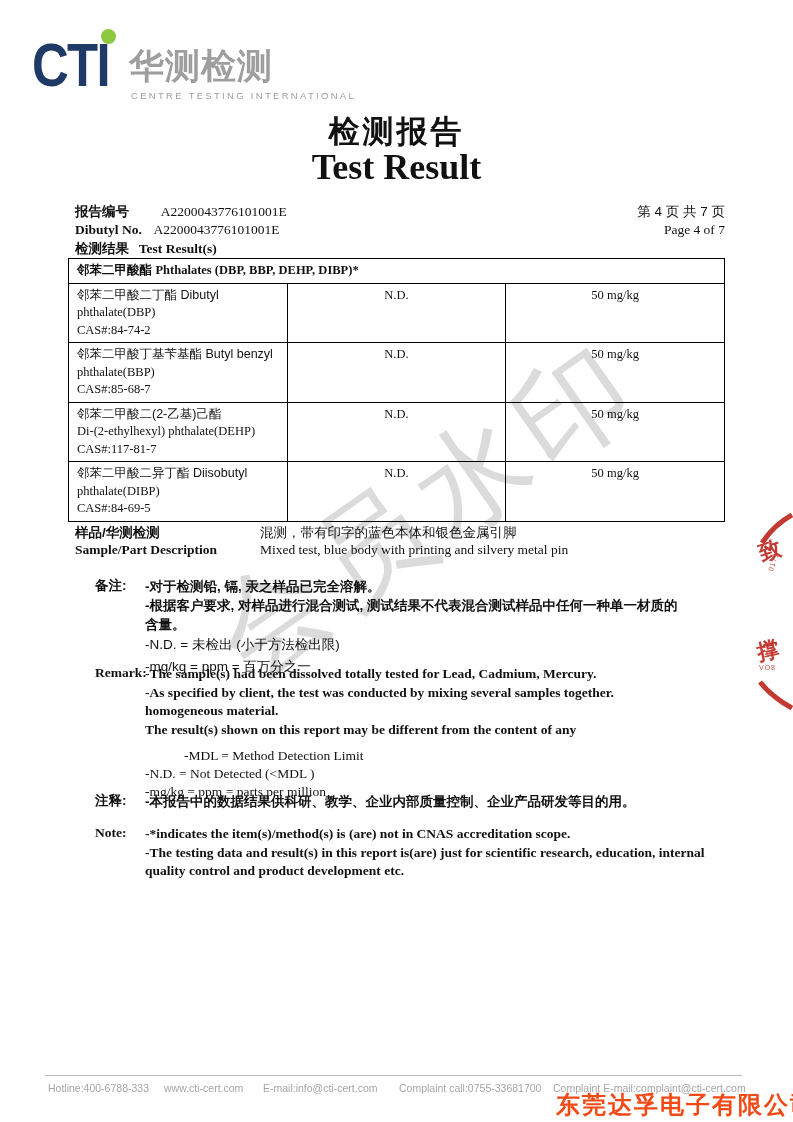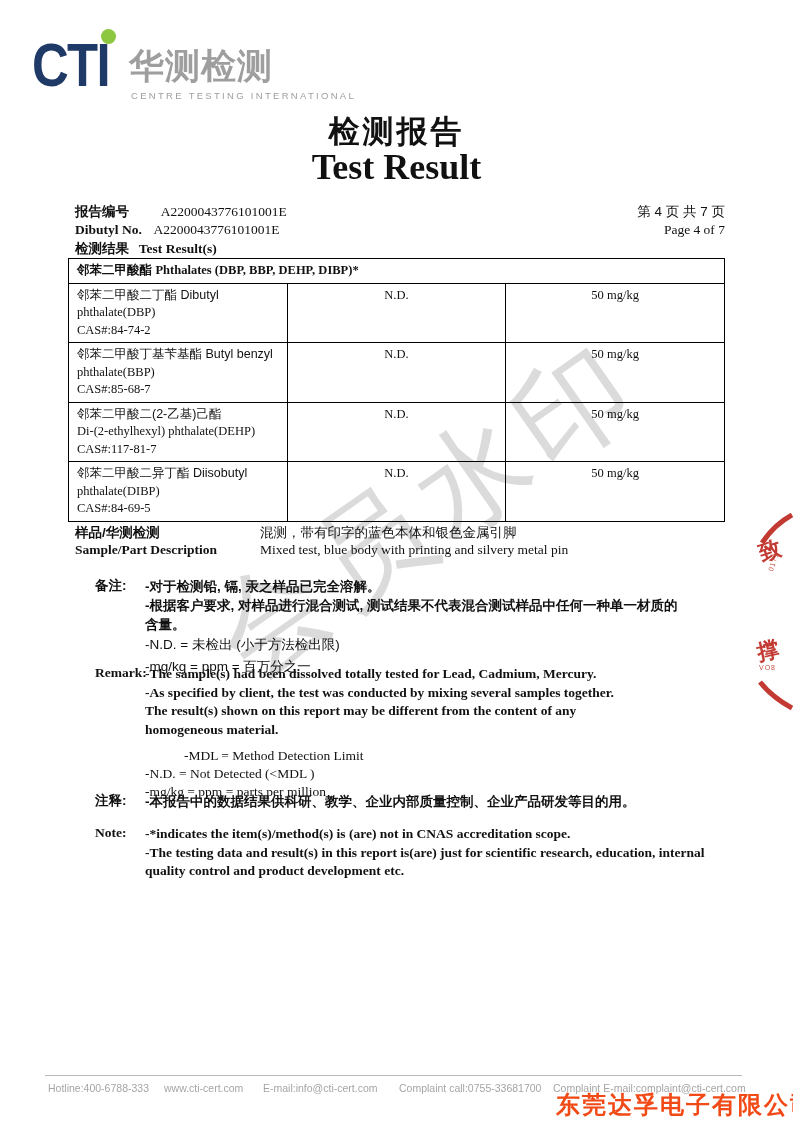--- a/index.html
+++ b/index.html
@@ -184,22 +184,22 @@
       <div class="cnb">-根据客户要求, 对样品进行混合测试, 测试结果不代表混合测试样品中任何一种单一材质的</div>
       <div class="cnb">含量。</div>
       <div class="cnp">-N.D. =  未检出  (小于方法检出限)</div>
       <div class="cnp">-mg/kg = ppm =  百万分之一</div>
     </div>
 
     <div class="blk-label serif" style="top:665px; font-weight:bold;">Remark:</div>
     <div class="blk-body" style="top:665px;">
       <div class="enb">-The sample(s) had been dissolved totally tested for Lead, Cadmium, Mercury.</div>
       <div class="enb">-As specified by client, the test was conducted by mixing several samples together.</div>
+      <div class="enb">homogeneous material.</div>
       <div class="enb">The result(s) shown on this report may be different from the content of any</div>
-      <div class="enb">homogeneous material.</div>
       <div class="enp" style="margin-top:8px;margin-left:39px;">-MDL = Method Detection Limit</div>
       <div class="enp">-N.D. = Not Detected (&lt;MDL )</div>
       <div class="enp">-mg/kg = ppm = parts per million</div>
     </div>
 
     <div class="blk-label sans" style="top:792px; font-weight:bold;">注释:</div>
     <div class="blk-body" style="top:792px;">
       <div class="cnb">-本报告中的数据结果供科研、教学、企业内部质量控制、企业产品研发等目的用。</div>
     </div>
 

